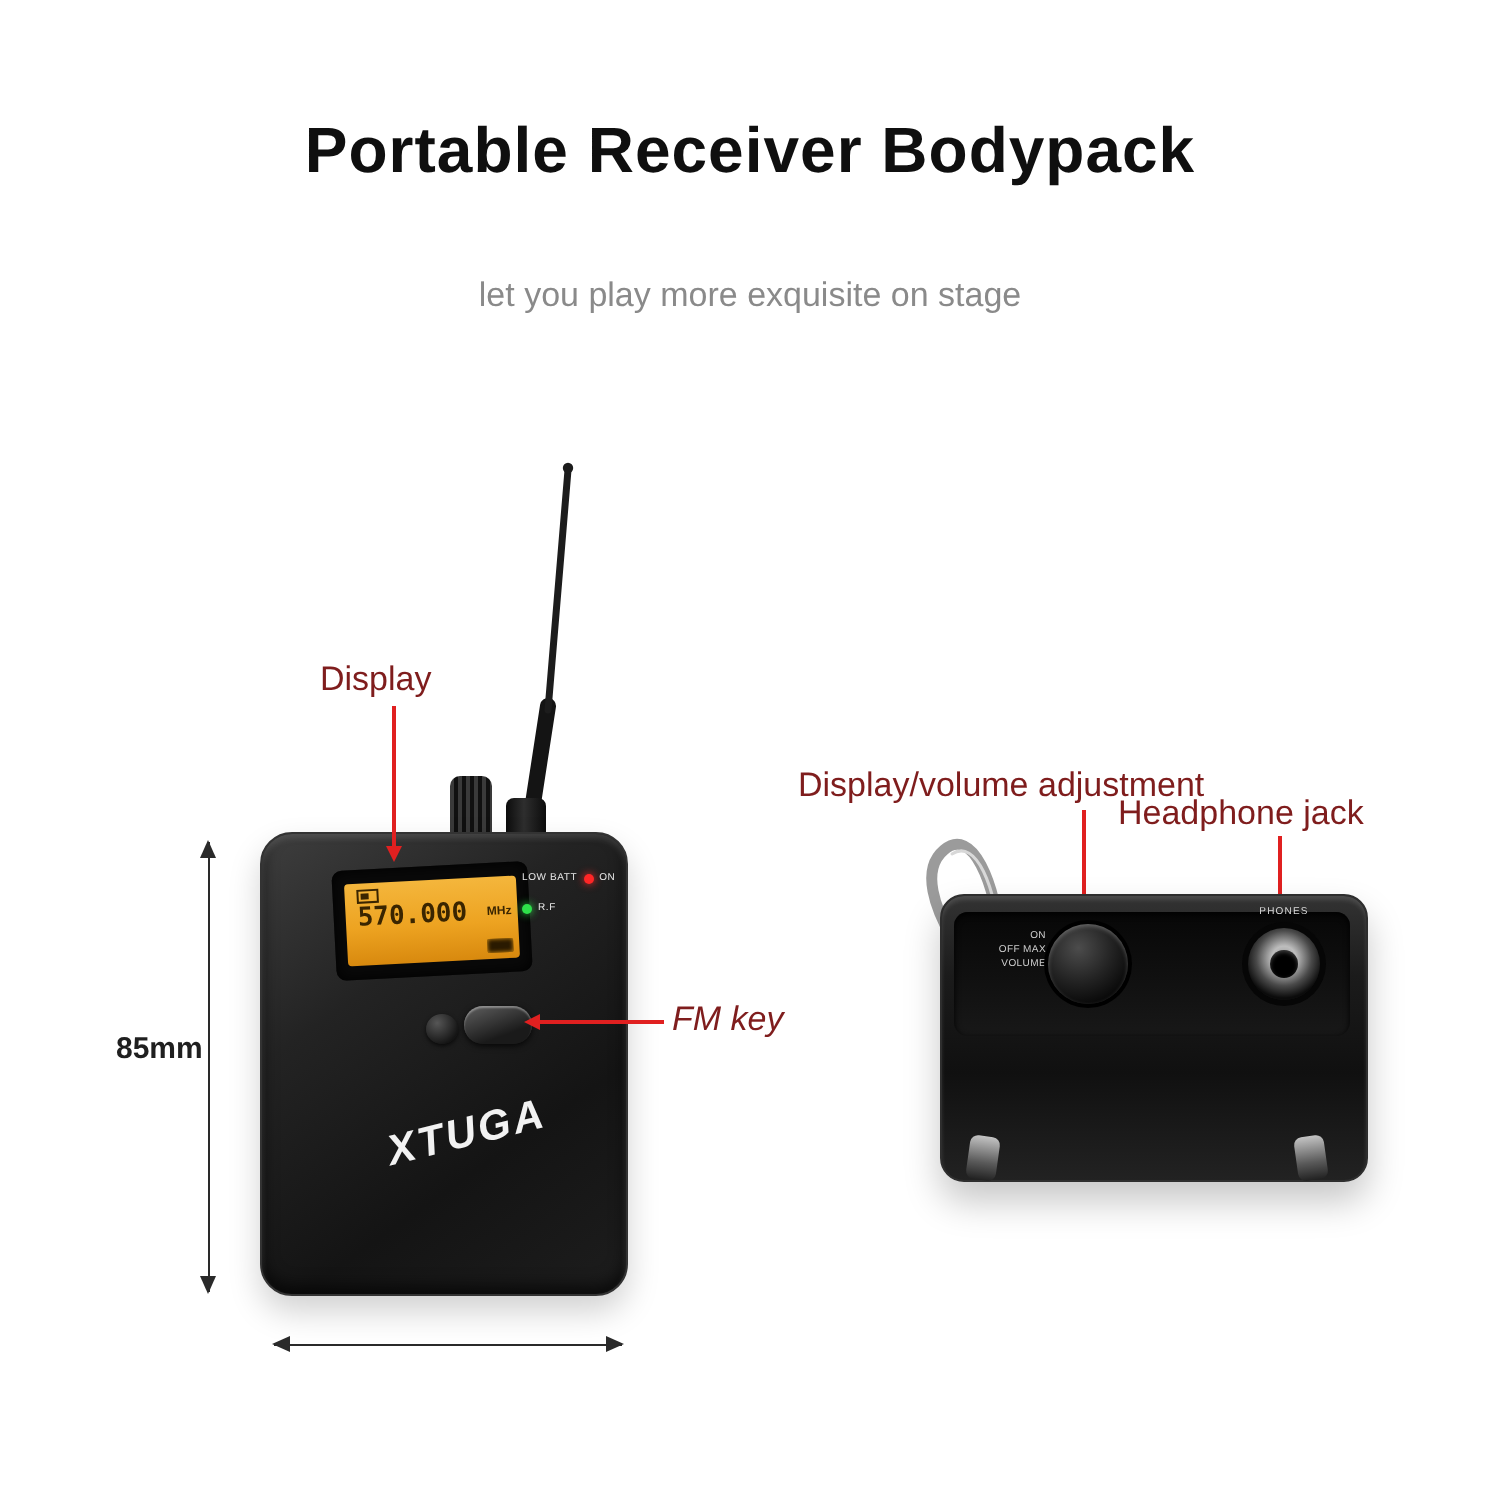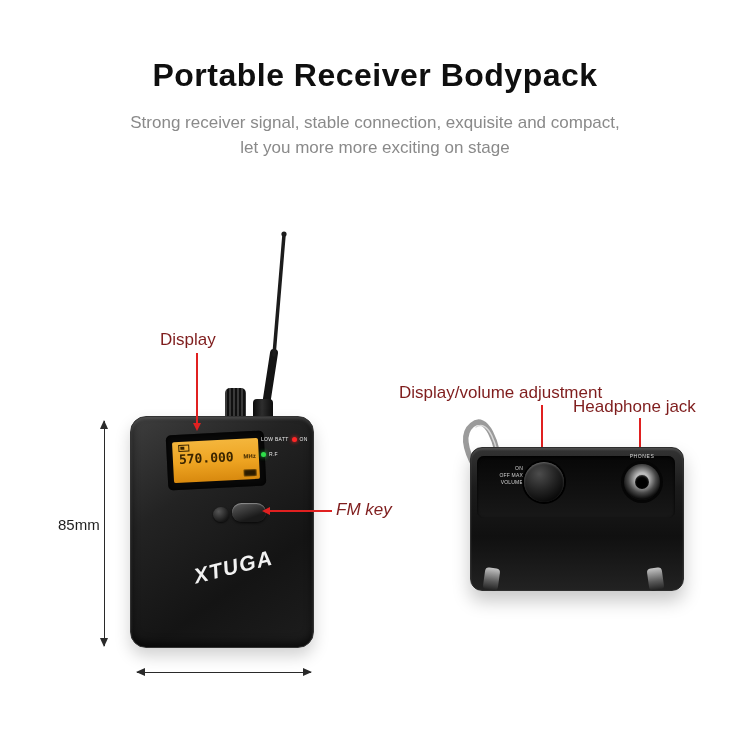--- a/index.html
+++ b/index.html
@@ -24,21 +24,21 @@
             border-right:8px solid #e02020;}
 
   
   .dim-line-v{position:absolute;left:104px;top:421px;width:1px;height:225px;background:#2a2a2a;}
   .dim-line-h{position:absolute;left:137px;top:672px;width:174px;height:1px;background:#2a2a2a;}
   .dim-arr{position:absolute;width:0;height:0;}
   .dim-up{left:-4px;top:-1px;border-left:4px solid transparent;border-right:4px solid transparent;border-bottom:9px solid #2a2a2a;}
   .dim-down{left:-4px;bottom:-1px;border-left:4px solid transparent;border-right:4px solid transparent;border-top:9px solid #2a2a2a;}
   .dim-l{left:-1px;top:-4px;border-top:4px solid transparent;border-bottom:4px solid transparent;border-right:9px solid #2a2a2a;}
   .dim-r{right:-1px;top:-4px;border-top:4px solid transparent;border-bottom:4px solid transparent;border-left:9px solid #2a2a2a;}
-  .dim-label{position:absolute;font-size:15px;font-weight:normal;color:#1f1f1f;}
+  .dim-label{position:absolute;font-size:15px;font-weight:bold;color:#1f1f1f;}
   .dim-label.h85{left:58px;top:516px;}
   .dim-label.w60{left:137px;top:682px;width:174px;text-align:center;}
 
   
   .ant-svg{position:absolute;left:220px;top:225px;width:90px;height:200px;}
   .top-knob{position:absolute;left:225px;top:388px;width:21px;height:30px;border-radius:5px 5px 0 0;
             background:repeating-linear-gradient(90deg,#3a3a3a 0 2px,#101010 2px 4px);}
   .ant-base{position:absolute;left:253px;top:399px;width:20px;height:19px;border-radius:4px 4px 0 0;
             background:linear-gradient(90deg,#0c0c0c,#2e2e2e 45%,#0c0c0c);}
   .device-front{position:absolute;left:130px;top:416px;width:182px;height:230px;border-radius:16px;
@@ -95,22 +95,22 @@
   .foot.l{left:13px;top:120px;transform:rotate(8deg);}
   .foot.r{left:177px;top:120px;transform:rotate(-8deg);}
 </style>
 </head>
 <body>
 
 <div class="canvas">
 
   <div class="title">Portable Receiver Bodypack</div>
   <div class="subtitle">
-    <span>Strong receiver signal, stable connection, exquisite and compact,</span><br>
-    <span>let you more more exciting on stage</span>
+    <br>
+    <span>let you play more exquisite on stage</span>
   </div>
 
   <svg class="ant-svg" viewBox="0 0 90 200">
     <line x1="44" y1="193" x2="54" y2="128" stroke="#141414" stroke-width="8" stroke-linecap="round"></line>
     <line x1="54" y1="130" x2="64" y2="10" stroke="#1c1c1c" stroke-width="3.5" stroke-linecap="round"></line>
     <circle cx="64" cy="9" r="2.6" fill="#1c1c1c"></circle>
   </svg>
   <div class="top-knob"></div>
   <div class="ant-base"></div>
 
@@ -158,21 +158,21 @@
   <div class="callout" style="left:336px;top:500px;font-style:italic;">FM key</div>
   <div class="ptr-h" style="left:270px;top:510px;width:62px;">
     <div class="arr-left"></div>
   </div>
 
   <div class="callout" style="left:399px;top:383px;">Display/volume adjustment</div>
   <div class="ptr-v" style="left:541px;top:405px;height:48px;">
     <div class="arr-down"></div>
   </div>
 
-  <div class="callout" style="left:573px;top:397px;">Headphone jack</div>
+  <div class="callout" style="left:559px;top:397px;">Headphone jack</div>
   <div class="ptr-v" style="left:639px;top:418px;height:30px;">
     <div class="arr-down"></div>
   </div>
 
   <svg class="clip-svg" viewBox="0 0 75 95">
     <path d="M 48,68 C 46,36 34,8 20,20 C 8,30 16,50 24,64" fill="none" stroke="#9b9b9b" stroke-width="5.5" stroke-linecap="round"></path>
     <path d="M 48,68 C 46,38 36,14 24,22" fill="none" stroke="#d8d8d8" stroke-width="1.5" stroke-linecap="round"></path>
   </svg>
 
   <div class="device-top">

